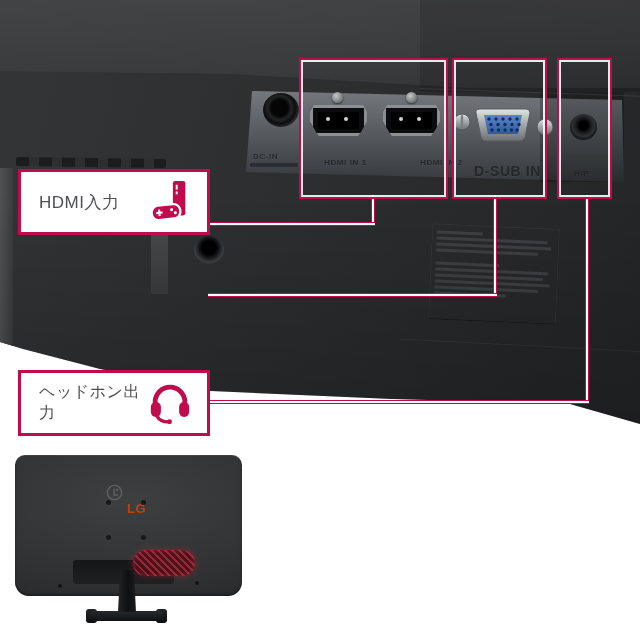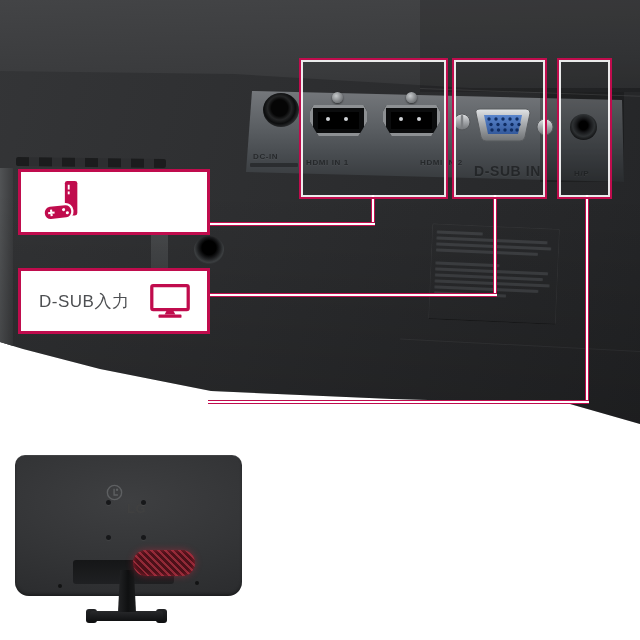--- a/index.html
+++ b/index.html
@@ -93,21 +93,21 @@
     box-shadow:0 0 7px rgba(205,35,60,.45),inset 0 0 4px rgba(220,60,80,.5);}
   .stand-col{position:absolute;left:118px;top:570px;width:18px;height:42px;z-index:1;
     background:linear-gradient(to right,#222325,#0f1011 55%,#1a1b1c);
     clip-path:polygon(12% 0,88% 0,100% 100%,0 100%);}
   .stand-base{position:absolute;left:90px;top:611px;width:73px;height:10px;border-radius:3px;
     background:linear-gradient(to bottom,#28292b,#101112);}
   .foot{position:absolute;width:11px;height:14px;border-radius:3px;top:609px;
     background:linear-gradient(to bottom,#232426,#0e0f10);}
   .dot{position:absolute;width:4px;height:4px;border-radius:50%;background:#121314;}
   .lg-logo{position:absolute;left:106px;top:469px;display:flex;align-items:center;gap:4px;}
-  .lg-logo .word{color:#404040;font-weight:bold;font-size:13px;letter-spacing:.5px;margin-top:32px;}
+  .lg-logo .word{color:#c2410c;font-weight:bold;font-size:13px;letter-spacing:.5px;margin-top:32px;}
 </style>
 </head>
 <body>
 
 <div class="stage">
 
   <div class="photo">
     <div class="band"></div>
     <div class="band-shade"></div>
 
@@ -164,21 +164,21 @@
           <circle cx="55" cy="28" r="1.7"></circle>
           <circle cx="61.5" cy="28" r="1.7"></circle>
           <circle cx="67" cy="28" r="1.7"></circle>
       </g>
     </svg>
 
     <div class="hpjack"></div>
 
     <div class="engraved" style="left:253px;top:152px;">DC-IN</div>
     <div class="engraved-bar" style="left:250px;top:163px;width:48px;height:4px;"></div>
-    <div class="engraved" style="left:306px;top:158px;">HDMI IN 1</div>
+    <div class="engraved" style="left:324px;top:158px;">HDMI IN 1</div>
     <div class="engraved" style="left:380px;top:158px;margin-left:40px;">HDMI IN 2</div>
     <div class="engraved" style="left:474px;top:163px;font-size:14px;">D-SUB IN</div>
     <div class="engraved" style="left:574px;top:169px;">H/P</div>
 
     <div class="reg">
       <div class="ln" style="width:40%"></div>
       <div class="ln" style="width:96%"></div>
       <div class="ln" style="width:99%"></div>
       <div class="ln" style="width:88%"></div>
       <div class="gap"></div>
@@ -205,42 +205,45 @@
   <div class="hlbox" style="left:557px;width:51px;"></div>
 
   <div class="cline-v" style="left:371px;top:195px;height:31px;"></div>
   <div class="cline-h" style="left:208px;top:222px;width:167px;"></div>
   <div class="cline-v" style="left:493px;top:195px;height:102px;"></div>
   <div class="cline-h" style="left:208px;top:293px;width:289px;"></div>
   <div class="cline-v" style="left:585px;top:195px;height:209px;"></div>
   <div class="cline-h" style="left:208px;top:400px;width:381px;"></div>
 
   <div class="callout" style="top:169px;">
+    <span class="txt">HDMI入力</span>
     <svg width="46" height="46" viewBox="0 0 48 48">
       <rect x="27" y="2" width="13" height="36" rx="2.5" fill="#c00c4d"></rect>
       <rect x="30" y="6" width="2" height="5" fill="#fff"></rect>
       <rect x="30" y="13" width="2" height="3" fill="#fff"></rect>
       <g transform="rotate(-6 20 36)">
         <rect x="5" y="27" width="30" height="15" rx="7" fill="#c00c4d" stroke="#fff" stroke-width="2.4"></rect>
         <path d="M13 31.2 V38 M9.6 34.6 H16.4" stroke="#fff" stroke-width="2.2"></path>
         <circle cx="26" cy="32.6" r="1.6" fill="#fff"></circle>
         <circle cx="29.6" cy="36.2" r="1.6" fill="#fff"></circle>
       </g>
     </svg>
   </div>
 
-  <div class="callout" style="top:268px;">
-    <span class="txt">D-SUB入力</span>
-    <svg width="46" height="40" viewBox="0 0 48 40">
-      <rect x="5" y="4" width="38" height="25" rx="1.5" fill="none" stroke="#c00c4d" stroke-width="3.4"></rect>
-      <path d="M21 29 h6 l2.6 5.2 h-11.2 z" fill="#c00c4d"></path>
-      <rect x="12" y="34" width="24" height="3.6" rx="1" fill="#c00c4d"></rect>
+
+  <div class="callout" style="top:370px;">
+    <span class="txt" style="font-size:16px;">ヘッドホン出力</span>
+    <svg width="46" height="46" viewBox="0 0 48 48">
+      <path d="M8.5 28 v-5 a15.5 15.5 0 0 1 31 0 v5" fill="none" stroke="#c00c4d" stroke-width="5"></path>
+      <rect x="4" y="23" width="10.5" height="15.5" rx="5" fill="#c00c4d"></rect>
+      <rect x="33.5" y="23" width="10.5" height="15.5" rx="5" fill="#c00c4d"></rect>
+      <path d="M10.5 38 q3.5 6 12 5.8" fill="none" stroke="#c00c4d" stroke-width="3.4"></path>
+      <circle cx="23.5" cy="43.6" r="2.6" fill="#c00c4d"></circle>
     </svg>
   </div>
-
 
   <div>
     <div class="stand-col"></div>
     <div class="mon-body"></div>
 
     <div class="lg-logo">
       <svg width="17" height="17" viewBox="0 0 20 20">
         <circle cx="10" cy="10" r="8.4" fill="none" stroke="#5e6062" stroke-width="1.6"></circle>
         <circle cx="13" cy="6.8" r="1.4" fill="#5e6062"></circle>
         <path d="M9.5 5.5 V13 H14" fill="none" stroke="#5e6062" stroke-width="1.6"></path>

